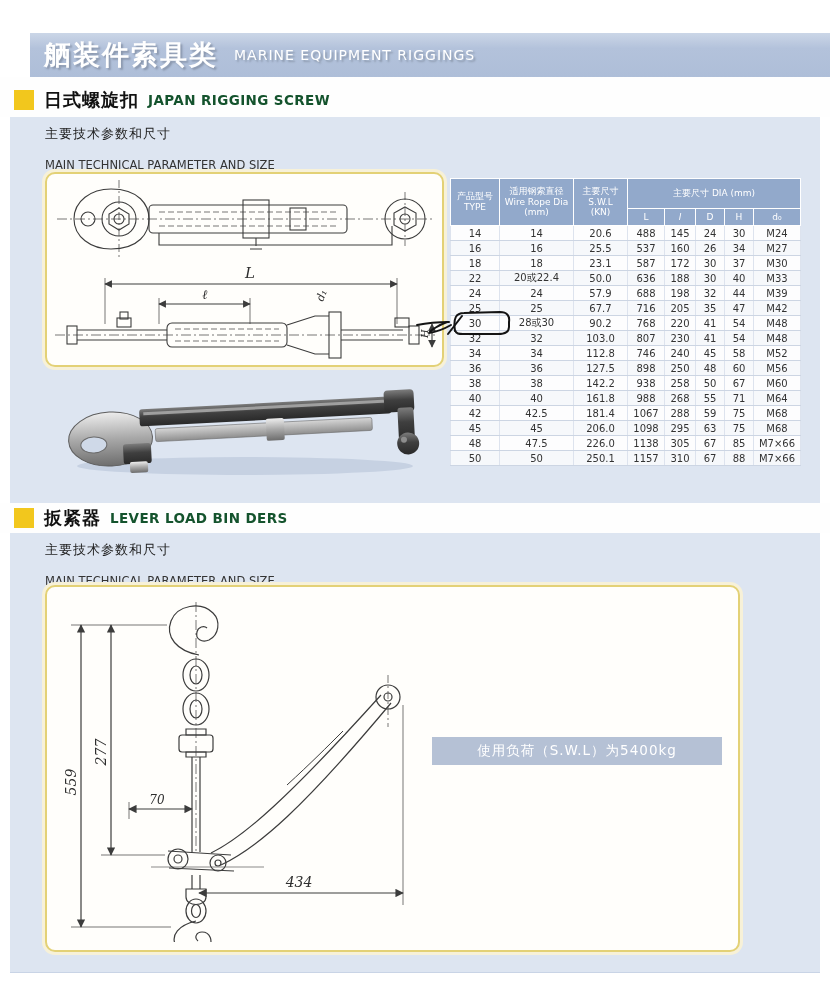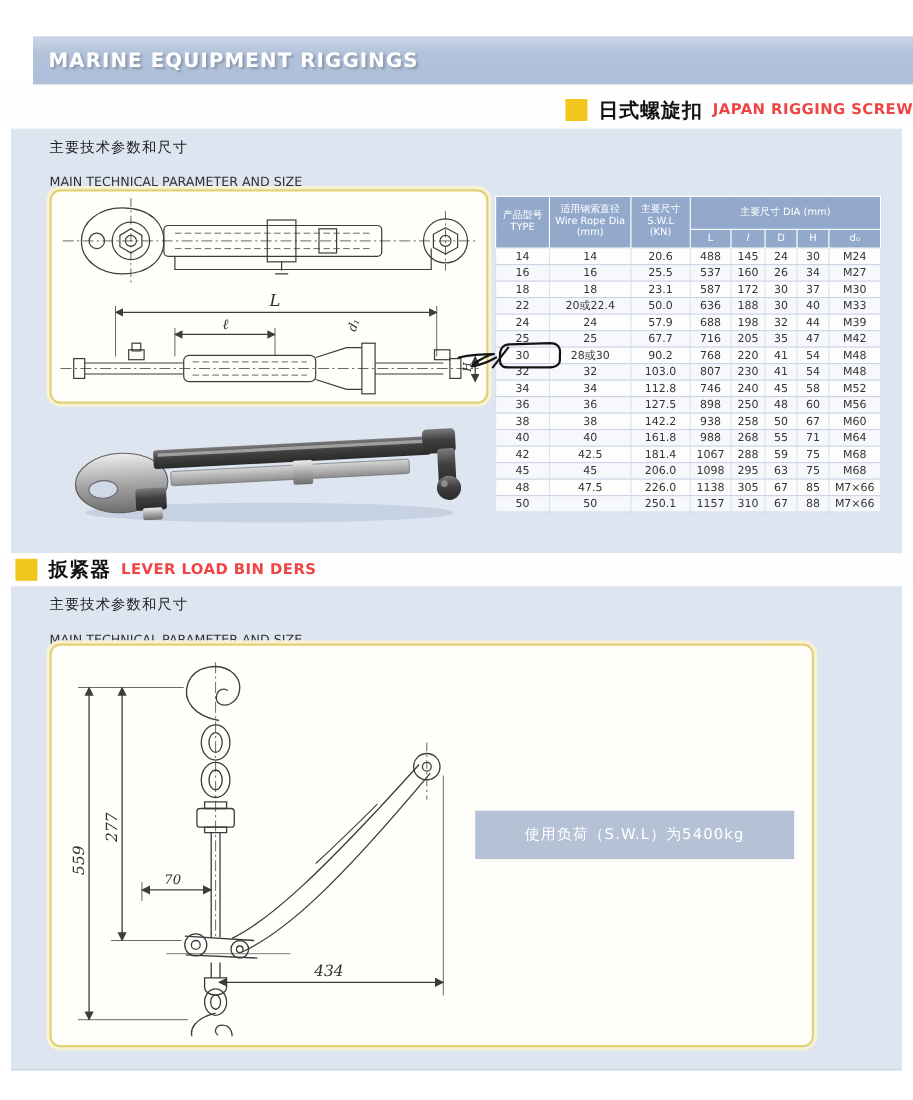--- a/index.html
+++ b/index.html
@@ -4,29 +4,29 @@
 <style>
   html,body{margin:0;padding:0;background:#fff;}
   .page{position:relative;width:830px;height:1000px;background:#ffffff;overflow:hidden;
         font-family:"DejaVu Sans","Liberation Sans",sans-serif;}
   
   .banner{position:absolute;left:30px;top:33px;width:800px;height:44px;
           background:linear-gradient(#cbd6e7,#b3c2db 35%,#aebed8);
           display:flex;align-items:center;padding-left:14px;box-sizing:border-box;}
   .banner-cn{font-size:27px;font-weight:bold;color:#fff;letter-spacing:2px;
              text-shadow:2px 2px 2px #8a97ad;}
-  .banner-en{font-size:18px;font-weight:bold;color:#fff;margin-left:0;letter-spacing:1px;
+  .banner-en{font-size:14px;font-weight:normal;color:#fff;margin-left:16px;letter-spacing:1px;
              text-shadow:2px 2px 2px #8a97ab;}
   
   .strip{position:absolute;left:0;width:830px;background:#fefefe;display:flex;align-items:center;}
-  .strip1{top:77px;height:40px;padding-top:6px;box-sizing:border-box;justify-content:flex-end;}
+  .strip1{top:77px;height:40px;padding-top:6px;box-sizing:border-box;}
   .strip2{top:503px;height:30px;}
   .bullet{width:20px;height:20px;background:#f2c71d;margin:0 10px 0 14px;flex:0 0 auto;}
   .sec-cn{font-size:18px;font-weight:bold;color:#111;letter-spacing:1px;}
-  .sec-en{font-size:13.5px;font-weight:bold;color:#ef4444;margin-left:9px;letter-spacing:.4px;}
+  .sec-en{font-size:13.5px;font-weight:bold;color:#14532d;margin-left:9px;letter-spacing:.4px;}
   
   .panel{position:absolute;left:10px;width:810px;background:#dde5f1;}
   .panel1{top:117px;height:386px;}
   .panel2{top:533px;height:439px;border-bottom:1px solid #c9d4e6;}
   .param{position:absolute;left:35px;top:8px;color:#222;}
   .param-cn{font-size:13px;letter-spacing:1px;}
   .param-en{font-size:11.5px;margin-top:15px;color:#333;}
   
   .draw-box{position:absolute;background:#fffefb;border:2px solid #e3d176;border-radius:10px;
             box-shadow:0 0 0 3px #f7f1d8;}
@@ -40,33 +40,34 @@
   table.spec thead tr.h1 th{height:27px;}
   table.spec thead tr.h2 th{height:14px;}
   table.spec td{background:#fdfdfe;border:1px solid #dde3ee;border-bottom:1px solid #ccd5e3;
                 height:14px;text-align:center;color:#333;padding:0;}
   table.spec tr:nth-child(even) td{background:#f6f8fb;}
   .sub-i{font-style:italic;}
   
   .photo{position:absolute;left:50px;top:253px;width:370px;height:112px;}
   .pen{position:absolute;left:405px;top:186px;width:100px;height:44px;z-index:5;}
   
-  .swl-label{position:absolute;left:385px;top:150px;width:290px;height:44px;background:#b5c1d5;
+  .swl-label{position:absolute;left:385px;top:150px;width:290px;height:28px;background:#b5c1d5;
              color:#fff;font-size:13.5px;letter-spacing:1px;display:flex;align-items:center;
              justify-content:center;}
   .d2{position:absolute;left:12px;top:10px;}
   .d1{position:absolute;left:0;top:0;}
   svg text{font-family:"DejaVu Serif","Liberation Serif",serif;fill:#2e2e2e;}
 </style>
 </head>
 <body>
 
 <div class="page">
 
   <header class="banner">
+    <span class="banner-cn">舾装件索具类</span>
     <span class="banner-en">MARINE EQUIPMENT RIGGINGS</span>
   </header>
 
   <div class="strip strip1">
     <span class="bullet"></span>
     <span class="sec-cn">日式螺旋扣</span>
     <span class="sec-en">JAPAN RIGGING SCREW</span>
   </div>
 
   <div class="panel panel1">

